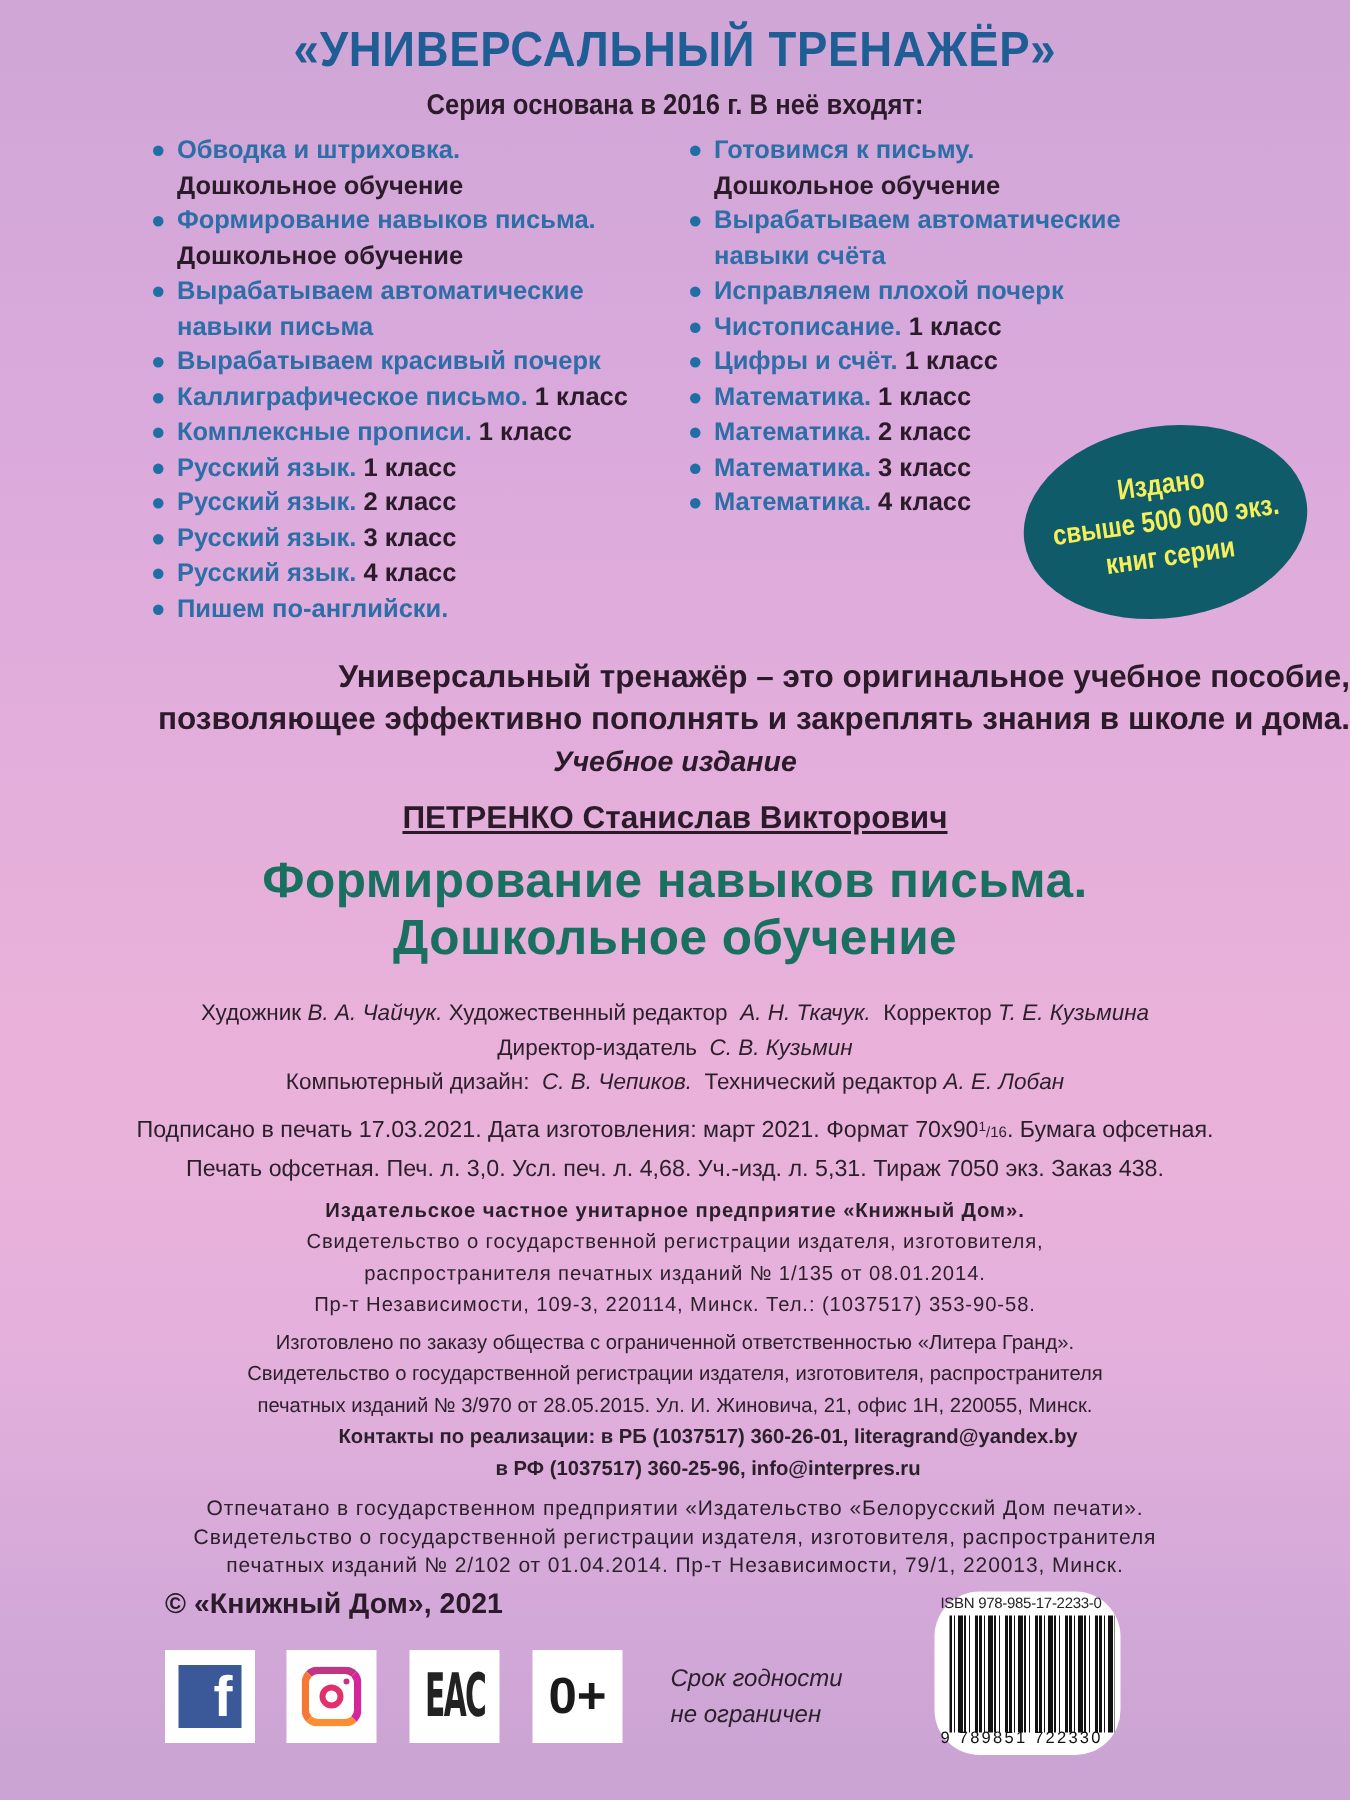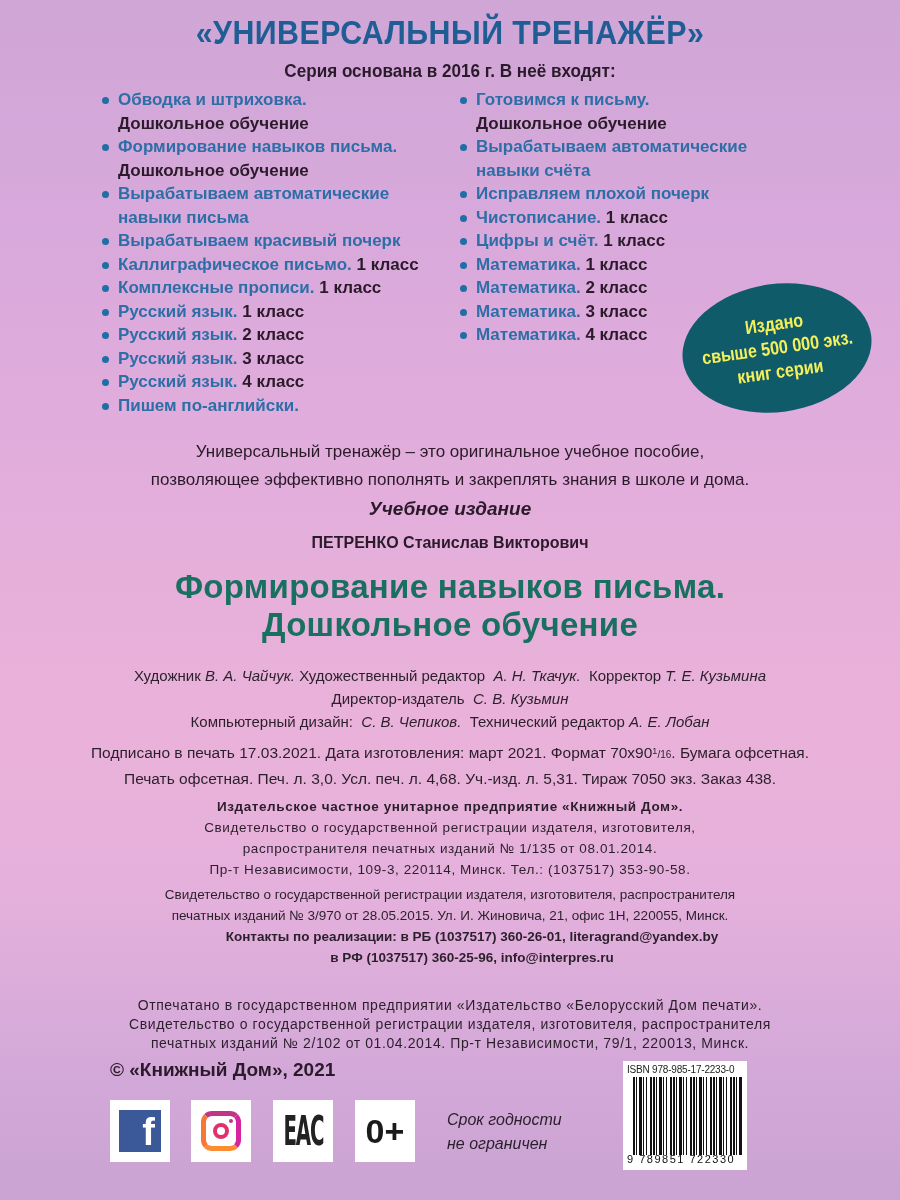--- a/index.html
+++ b/index.html
@@ -37,23 +37,23 @@
   .badge {
     left: 682px; top: 284px; width: 190px; height: 128px;
     background: #0f5b6a; border-radius: 50%;
     transform: rotate(-8deg);
     display: flex; flex-direction: column; align-items: center; justify-content: center;
     color: #f4ef5a; font-weight: bold; font-size: 19px; line-height: 24px;
     text-align: center;
   }
   .badge span { display: block; transform: scaleX(0.85); }
 
-  .desc { top: 438px; font-size: 17px; font-weight: normal; line-height: 28px; color: #2a1a2a; }
+  .desc { top: 438px; font-size: 21px; font-weight: bold; line-height: 28px; color: #2a1a2a; text-align: right; }
   .edition { top: 498px; font-size: 19px; font-style: italic; font-weight: bold; color: #2a1a2a; }
-  .author { top: 534px; font-size: 16px; font-weight: bold; color: #2a1a2a; }
+  .author { top: 534px; font-size: 21px; font-weight: bold; color: #2a1a2a; text-decoration: underline; }
   .book-title { top: 568px; font-size: 33px; font-weight: bold; color: #1a7060; line-height: 38px; letter-spacing: 0.3px; }
 
   .credits { top: 664px; font-size: 15px; line-height: 23px; color: #2a1f2a; }
   .credits i { font-style: italic; }
   .credit-line { display: block; }
 
   .print { top: 739px; font-size: 15.5px; line-height: 24px; color: #2a1f2a; }
   .frac { font-size: 10px; }
   .frac sup { font-size: 9px; }
 
@@ -90,20 +90,21 @@
     content: ""; position: absolute; right: 3px; top: 3px; width: 4px; height: 4px; border-radius: 50%; background: #c13584;
   }
   .eac-icon { font-size: 40px; font-weight: bold; color: #222; transform: scaleX(0.55); letter-spacing: -2px; font-family: "DejaVu Sans Condensed", "DejaVu Sans", sans-serif; }
   .age-icon { font-size: 34px; font-weight: bold; color: #1a1a1a; }
 
   .shelf { left: 447px; top: 1108px; font-size: 16px; font-style: italic; line-height: 24px; color: #2a1f2a; }
 
   .barcode-box {
     left: 623px; top: 1061px; width: 124px; height: 109px; background: #fff;
     padding: 3px 4px 2px 4px;
+    border-radius: 30px;
   }
   .isbn { font-size: 10px; color: #222; white-space: nowrap; letter-spacing: -0.2px; }
   .bars {
     margin-top: 2px; height: 78px; width: 110px; margin-left: 6px;
     background: repeating-linear-gradient(90deg,
       #111 0, #111 2px, #fff 2px, #fff 3px, #111 3px, #111 4px, #fff 4px, #fff 6px,
       #111 6px, #111 9px, #fff 9px, #fff 10px, #111 10px, #111 11px, #fff 11px, #fff 13px,
       #111 13px, #111 14px, #fff 14px, #fff 17px, #111 17px, #111 19px, #fff 19px, #fff 20px);
   }
   .barcode-digits { font-size: 11px; color: #111; letter-spacing: 1.5px; margin-top: -2px; white-space: nowrap; }
@@ -180,20 +181,21 @@
 </div>
 
 <div class="abs center pub1">
   <div><b>Издательское  частное  унитарное  предприятие  «Книжный Дом».</b></div>
   <div>Свидетельство  о  государственной  регистрации  издателя,  изготовителя,</div>
   <div>распространителя  печатных  изданий  № 1/135  от  08.01.2014.</div>
   <div>Пр-т  Независимости,  109-3,  220114,  Минск.  Тел.:  (1037517) 353-90-58.</div>
 </div>
 
 <div class="abs center pub2">
+  <div>Изготовлено по заказу общества с ограниченной ответственностью «Литера Гранд».</div>
   <div>Свидетельство о государственной регистрации издателя, изготовителя, распространителя</div>
   <div>печатных изданий № 3/970 от 28.05.2015. Ул. И. Жиновича, 21, офис 1Н, 220055, Минск.</div>
   <div class="bold">Контакты по реализации: в РБ (1037517) 360-26-01, literagrand@yandex.by</div>
   <div class="bold">в РФ (1037517) 360-25-96, info@interpres.ru</div>
 </div>
 
 <div class="abs center pub3">
   <div>Отпечатано  в  государственном  предприятии  «Издательство  «Белорусский Дом печати».</div>
   <div>Свидетельство  о  государственной регистрации издателя, изготовителя, распространителя</div>
   <div>печатных  изданий  № 2/102  от  01.04.2014. Пр-т  Независимости, 79/1,  220013,  Минск.</div>

